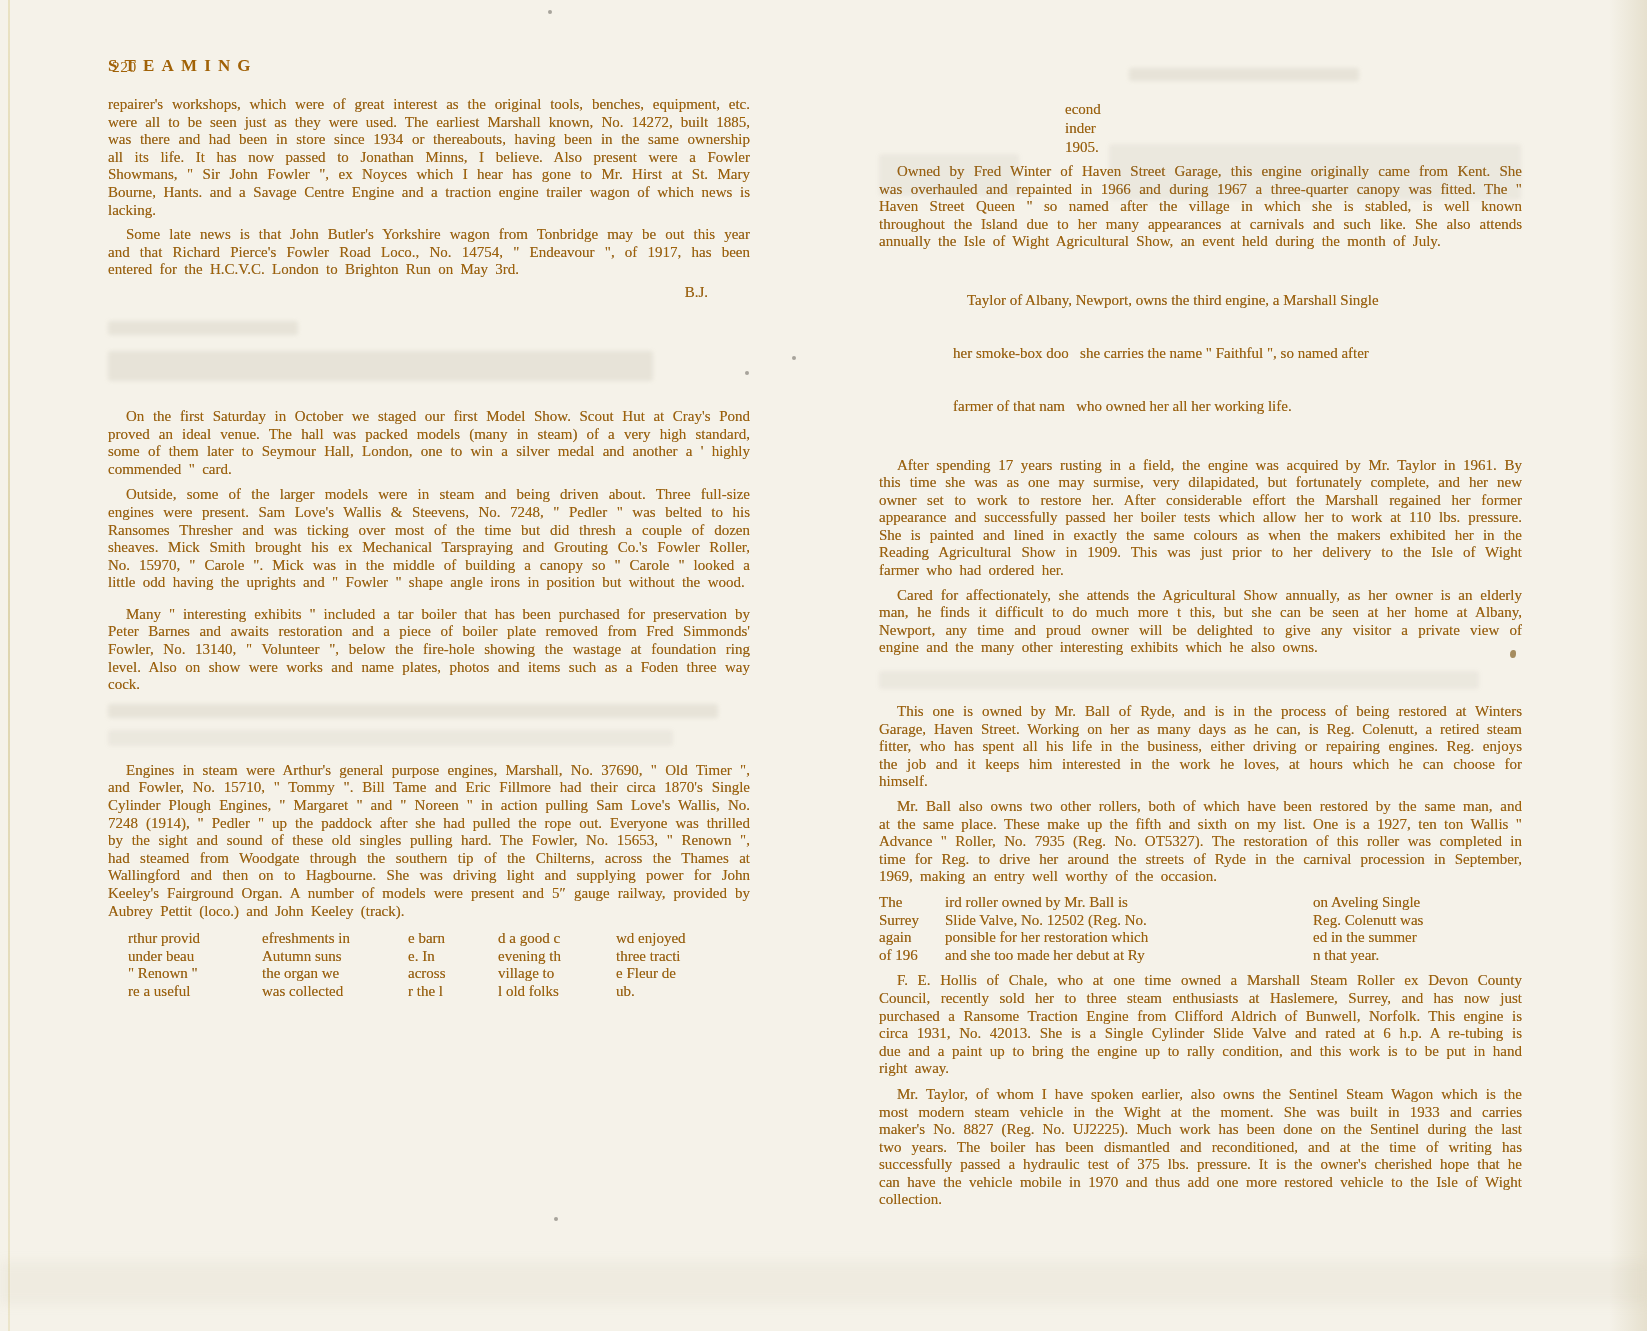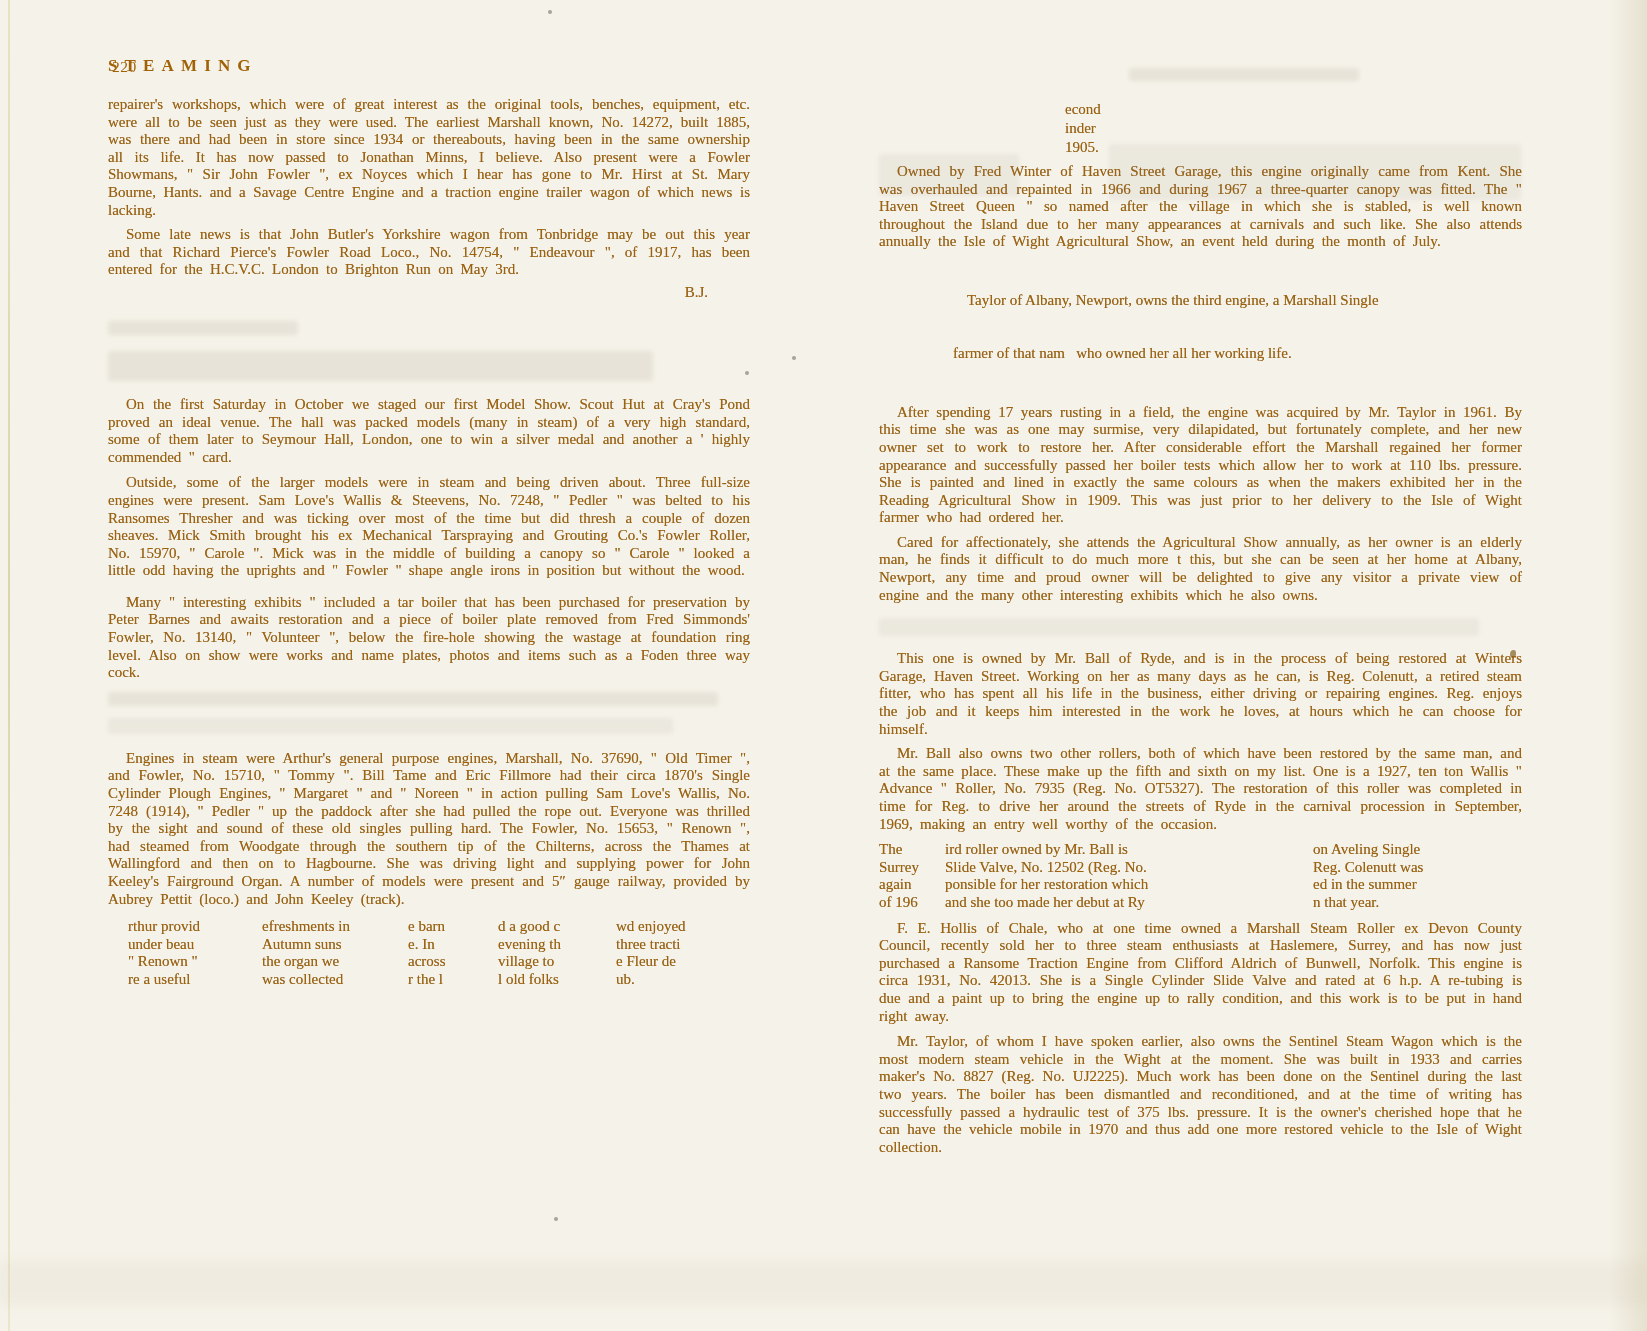--- a/index.html
+++ b/index.html
@@ -114,21 +114,21 @@
 
     <p class="body" style="margin-top:16px;">repairer's workshops, which were of great interest as the original tools, benches, equipment, etc. were all to be seen just as they were used. The earliest Marshall known, No. 14272, built 1885, was there and had been in store since 1934 or thereabouts, having been in the same ownership all its life. It has now passed to Jonathan Minns, I believe. Also present were a Fowler Showmans, " Sir John Fowler ", ex Noyces which I hear has gone to Mr. Hirst at St. Mary Bourne, Hants. and a Savage Centre Engine and a traction engine trailer wagon of which news is lacking.</p>
 
     <p class="body indent" style="margin-top:7px;">Some late news is that John Butler's Yorkshire wagon from Tonbridge may be out this year and that Richard Pierce's Fowler Road Loco., No. 14754, " Endeavour ", of 1917, has been entered for the H.C.V.C. London to Brighton Run on May 3rd.</p>
 
     <div class="byline">B.J.</div>
 
     <div class="ghost" style="margin-top:20px; width:190px; height:14px;"></div>
     <div class="ghost" style="margin-top:16px; width:545px; height:30px;"></div>
 
-    <p class="body indent" style="margin-top:15px;">On the first Saturday in October we staged our first Model Show. Scout Hut at Cray's Pond proved an ideal venue. The hall was packed models (many in steam) of a very high standard, some of them later to Seymour Hall, London, one to win a silver medal and another a ' highly commended " card.</p>
+    <p class="body indent" style="margin-top:27px;">On the first Saturday in October we staged our first Model Show. Scout Hut at Cray's Pond proved an ideal venue. The hall was packed models (many in steam) of a very high standard, some of them later to Seymour Hall, London, one to win a silver medal and another a ' highly commended " card.</p>
 
     <p class="body indent" style="margin-top:8px;">Outside, some of the larger models were in steam and being driven about. Three full-size engines were present. Sam Love's Wallis &amp; Steevens, No. 7248, " Pedler " was belted to his Ransomes Thresher and was ticking over most of the time but did thresh a couple of dozen sheaves. Mick Smith brought his ex Mechanical Tarspraying and Grouting Co.'s Fowler Roller, No. 15970, " Carole ". Mick was in the middle of building a canopy so " Carole " looked a little odd having the uprights and " Fowler " shape angle irons in position but without the wood.</p>
 
     <p class="body indent" style="margin-top:14px;">Many " interesting exhibits " included a tar boiler that has been purchased for preservation by Peter Barnes and awaits restoration and a piece of boiler plate removed from Fred Simmonds' Fowler, No. 13140, " Volunteer ", below the fire-hole showing the wastage at foundation ring level. Also on show were works and name plates, photos and items such as a Foden three way cock.</p>
 
     <div class="ghost" style="margin-top:10px; width:610px; height:14px;"></div>
     <div class="ghost lighter" style="margin-top:12px; width:565px; height:16px;"></div>
 
     <p class="body indent" style="margin-top:16px;">Engines in steam were Arthur's general purpose engines, Marshall, No. 37690, " Old Timer ", and Fowler, No. 15710, " Tommy ". Bill Tame and Eric Fillmore had their circa 1870's Single Cylinder Plough Engines, " Margaret " and " Noreen " in action pulling Sam Love's Wallis, No. 7248 (1914), " Pedler " up the paddock after she had pulled the rope out. Everyone was thrilled by the sight and sound of these old singles pulling hard. The Fowler, No. 15653, " Renown ", had steamed from Woodgate through the southern tip of the Chilterns, across the Thames at Wallingford and then on to Hagbourne. She was driving light and supplying power for John Keeley's Fairground Organ. A number of models were present and 5″ gauge railway, provided by Aubrey Pettit (loco.) and John Keeley (track).</p>
 
@@ -165,20 +165,21 @@
     <div class="frag-heading" style="margin-top:44px;">
       <div>econd</div>
       <div>inder</div>
       <div>1905.</div>
     </div>
 
     <p class="body indent" style="margin-top:6px;">Owned by Fred Winter of Haven Street Garage, this engine originally came from Kent. She was overhauled and repainted in 1966 and during 1967 a three-quarter canopy was fitted. The " Haven Street Queen " so named after the village in which she is stabled, is well known throughout the Island due to her many appearances at carnivals and such like. She also attends annually the Isle of Wight Agricultural Show, an event held during the month of July.</p>
 
     <div class="taylor-frag">
       <div class="first">Taylor of Albany, Newport, owns the third engine, a Marshall Single</div>
+      <div>her smoke-box doo   she carries the name " Faithful ", so named after</div>
       <div>farmer of that nam   who owned her all her working life.</div>
     </div>
 
     <p class="body indent" style="margin-top:6px;">After spending 17 years rusting in a field, the engine was acquired by Mr. Taylor in 1961. By this time she was as one may surmise, very dilapidated, but fortunately complete, and her new owner set to work to restore her. After considerable effort the Marshall regained her former appearance and successfully passed her boiler tests which allow her to work at 110 lbs. pressure. She is painted and lined in exactly the same colours as when the makers exhibited her in the Reading Agricultural Show in 1909. This was just prior to her delivery to the Isle of Wight farmer who had ordered her.</p>
 
     <p class="body indent" style="margin-top:7px;">Cared for affectionately, she attends the Agricultural Show annually, as her owner is an elderly man, he finds it difficult to do much more t this, but she can be seen at her home at Albany, Newport, any time and proud owner will be delighted to give any visitor a private view of engine and the many other interesting exhibits which he also owns.</p>
 
     <div class="ghost lighter" style="margin-top:14px; width:600px; height:18px;"></div>
 
     <p class="body indent" style="margin-top:14px;">This one is owned by Mr. Ball of Ryde, and is in the process of being restored at Winters Garage, Haven Street. Working on her as many days as he can, is Reg. Colenutt, a retired steam fitter, who has spent all his life in the business, either driving or repairing engines. Reg. enjoys the job and it keeps him interested in the work he loves, at hours which he can choose for himself.</p>

